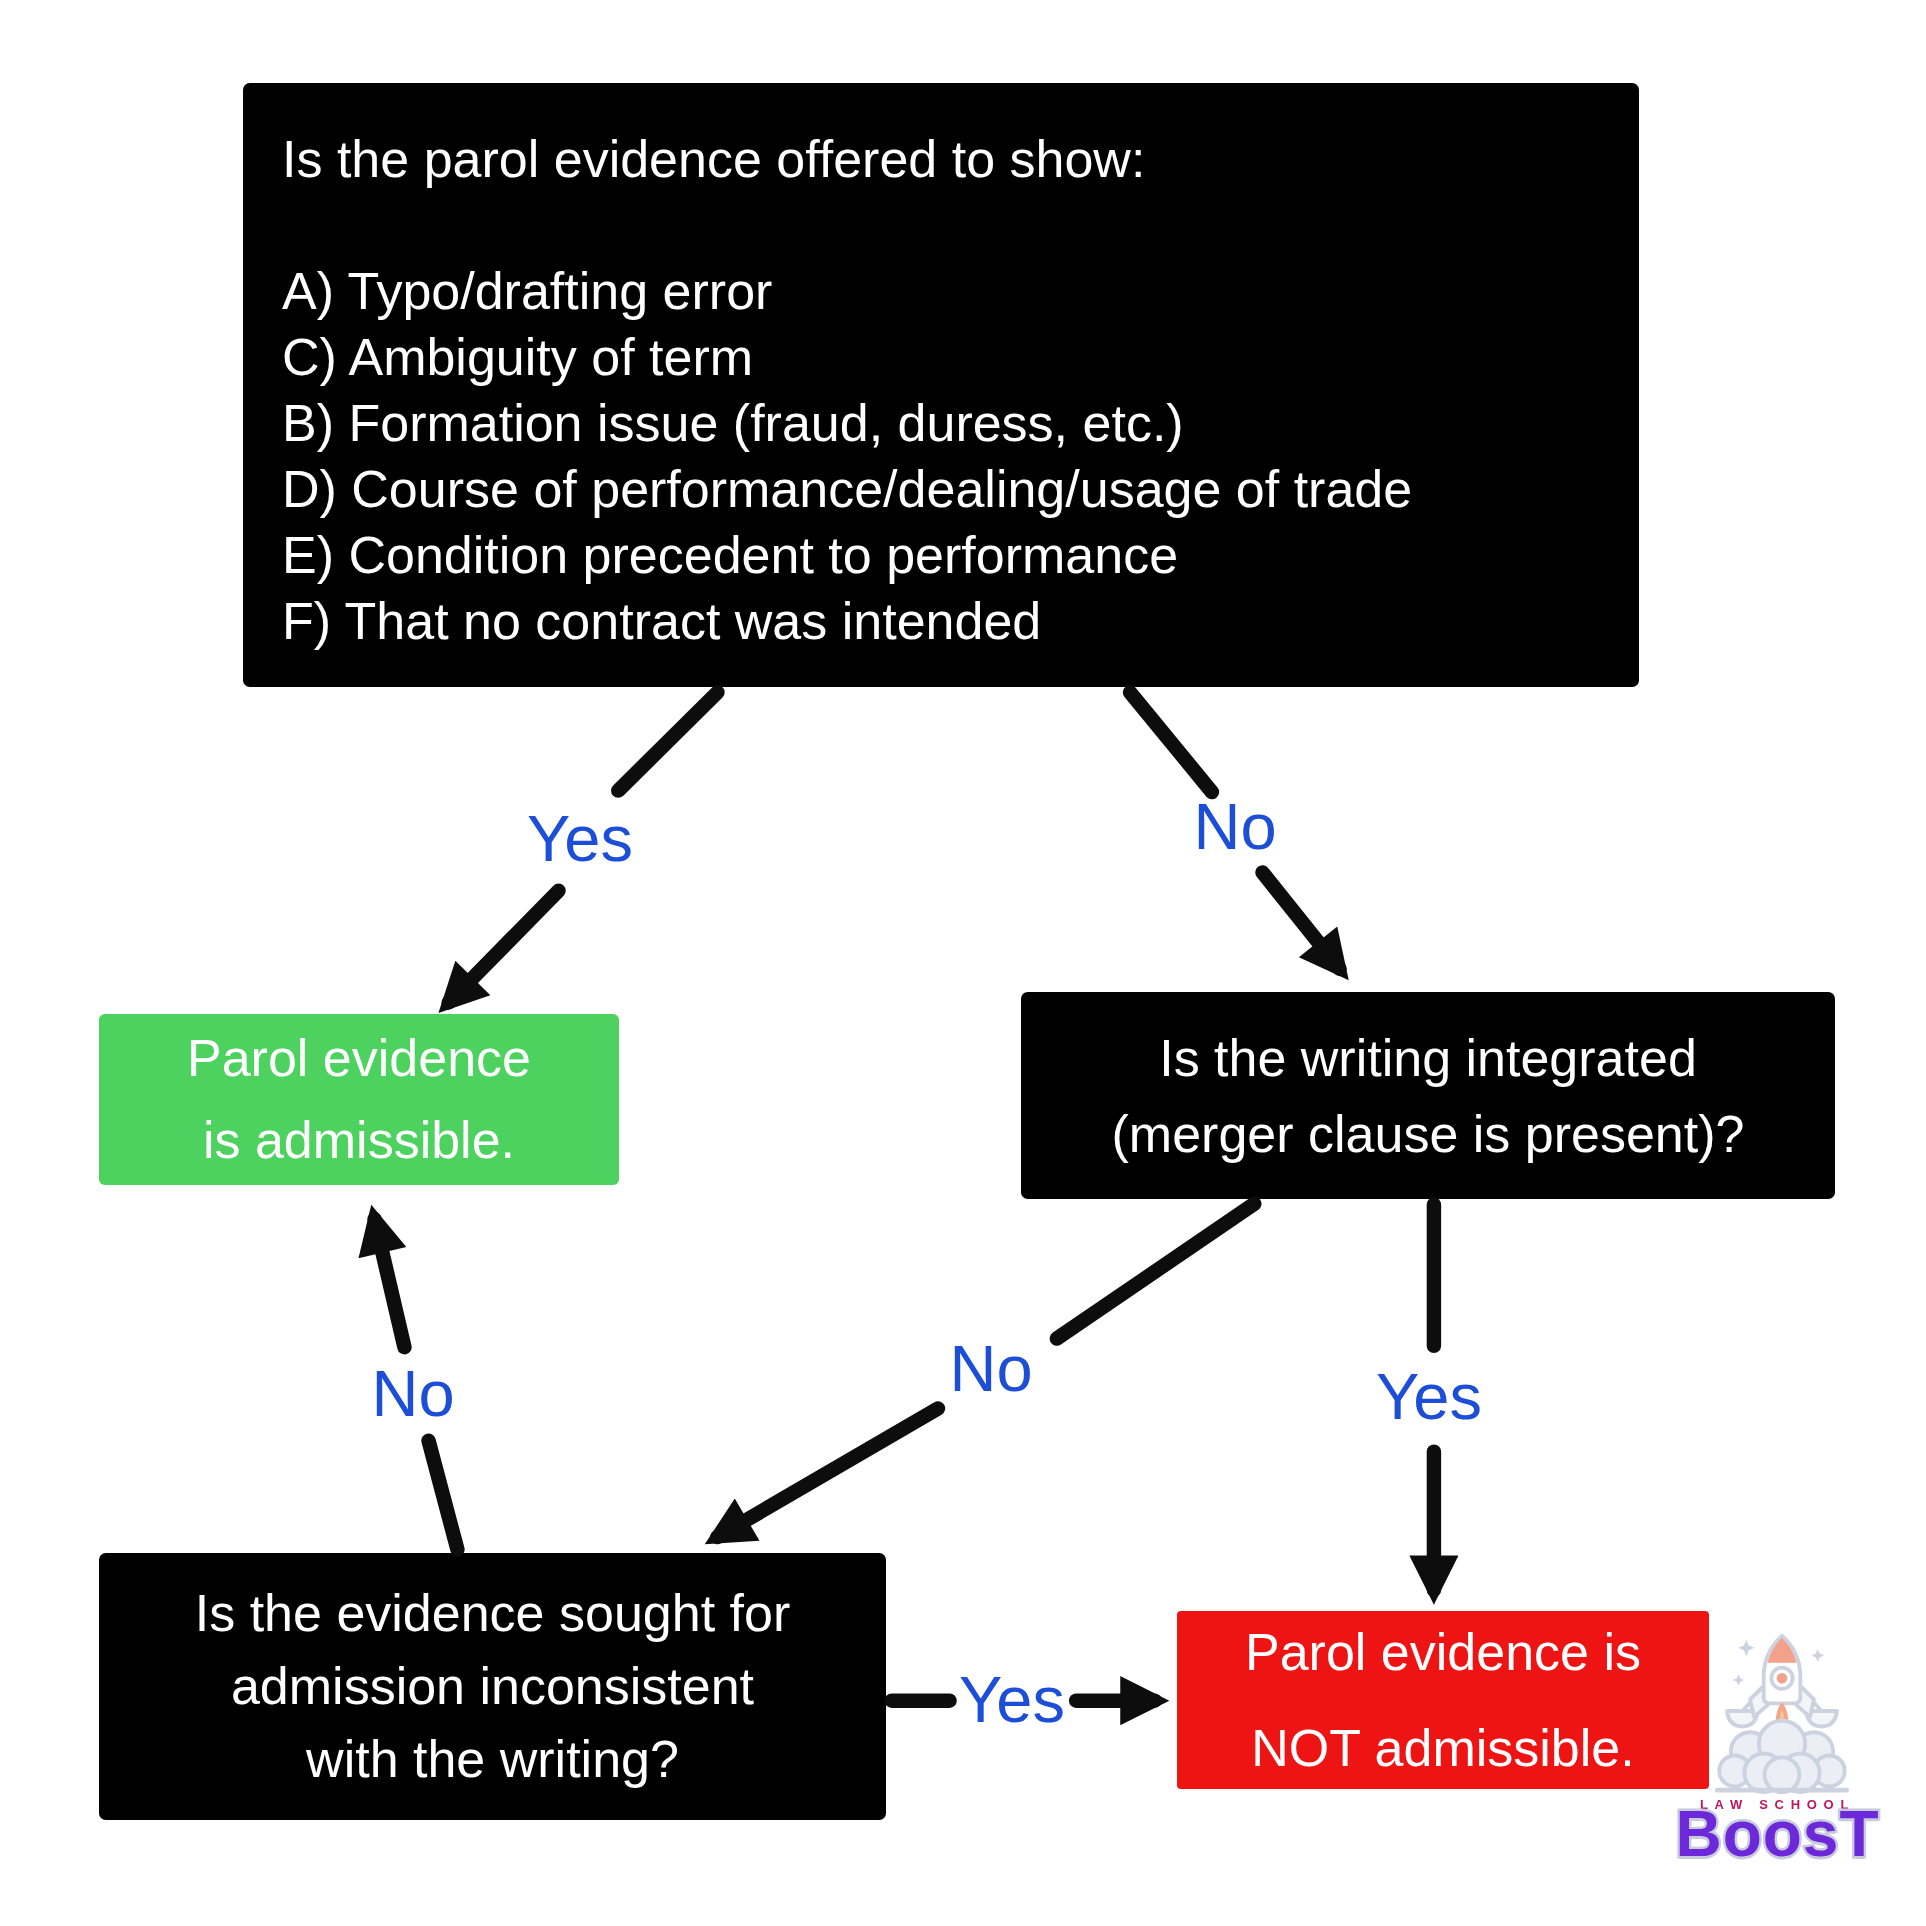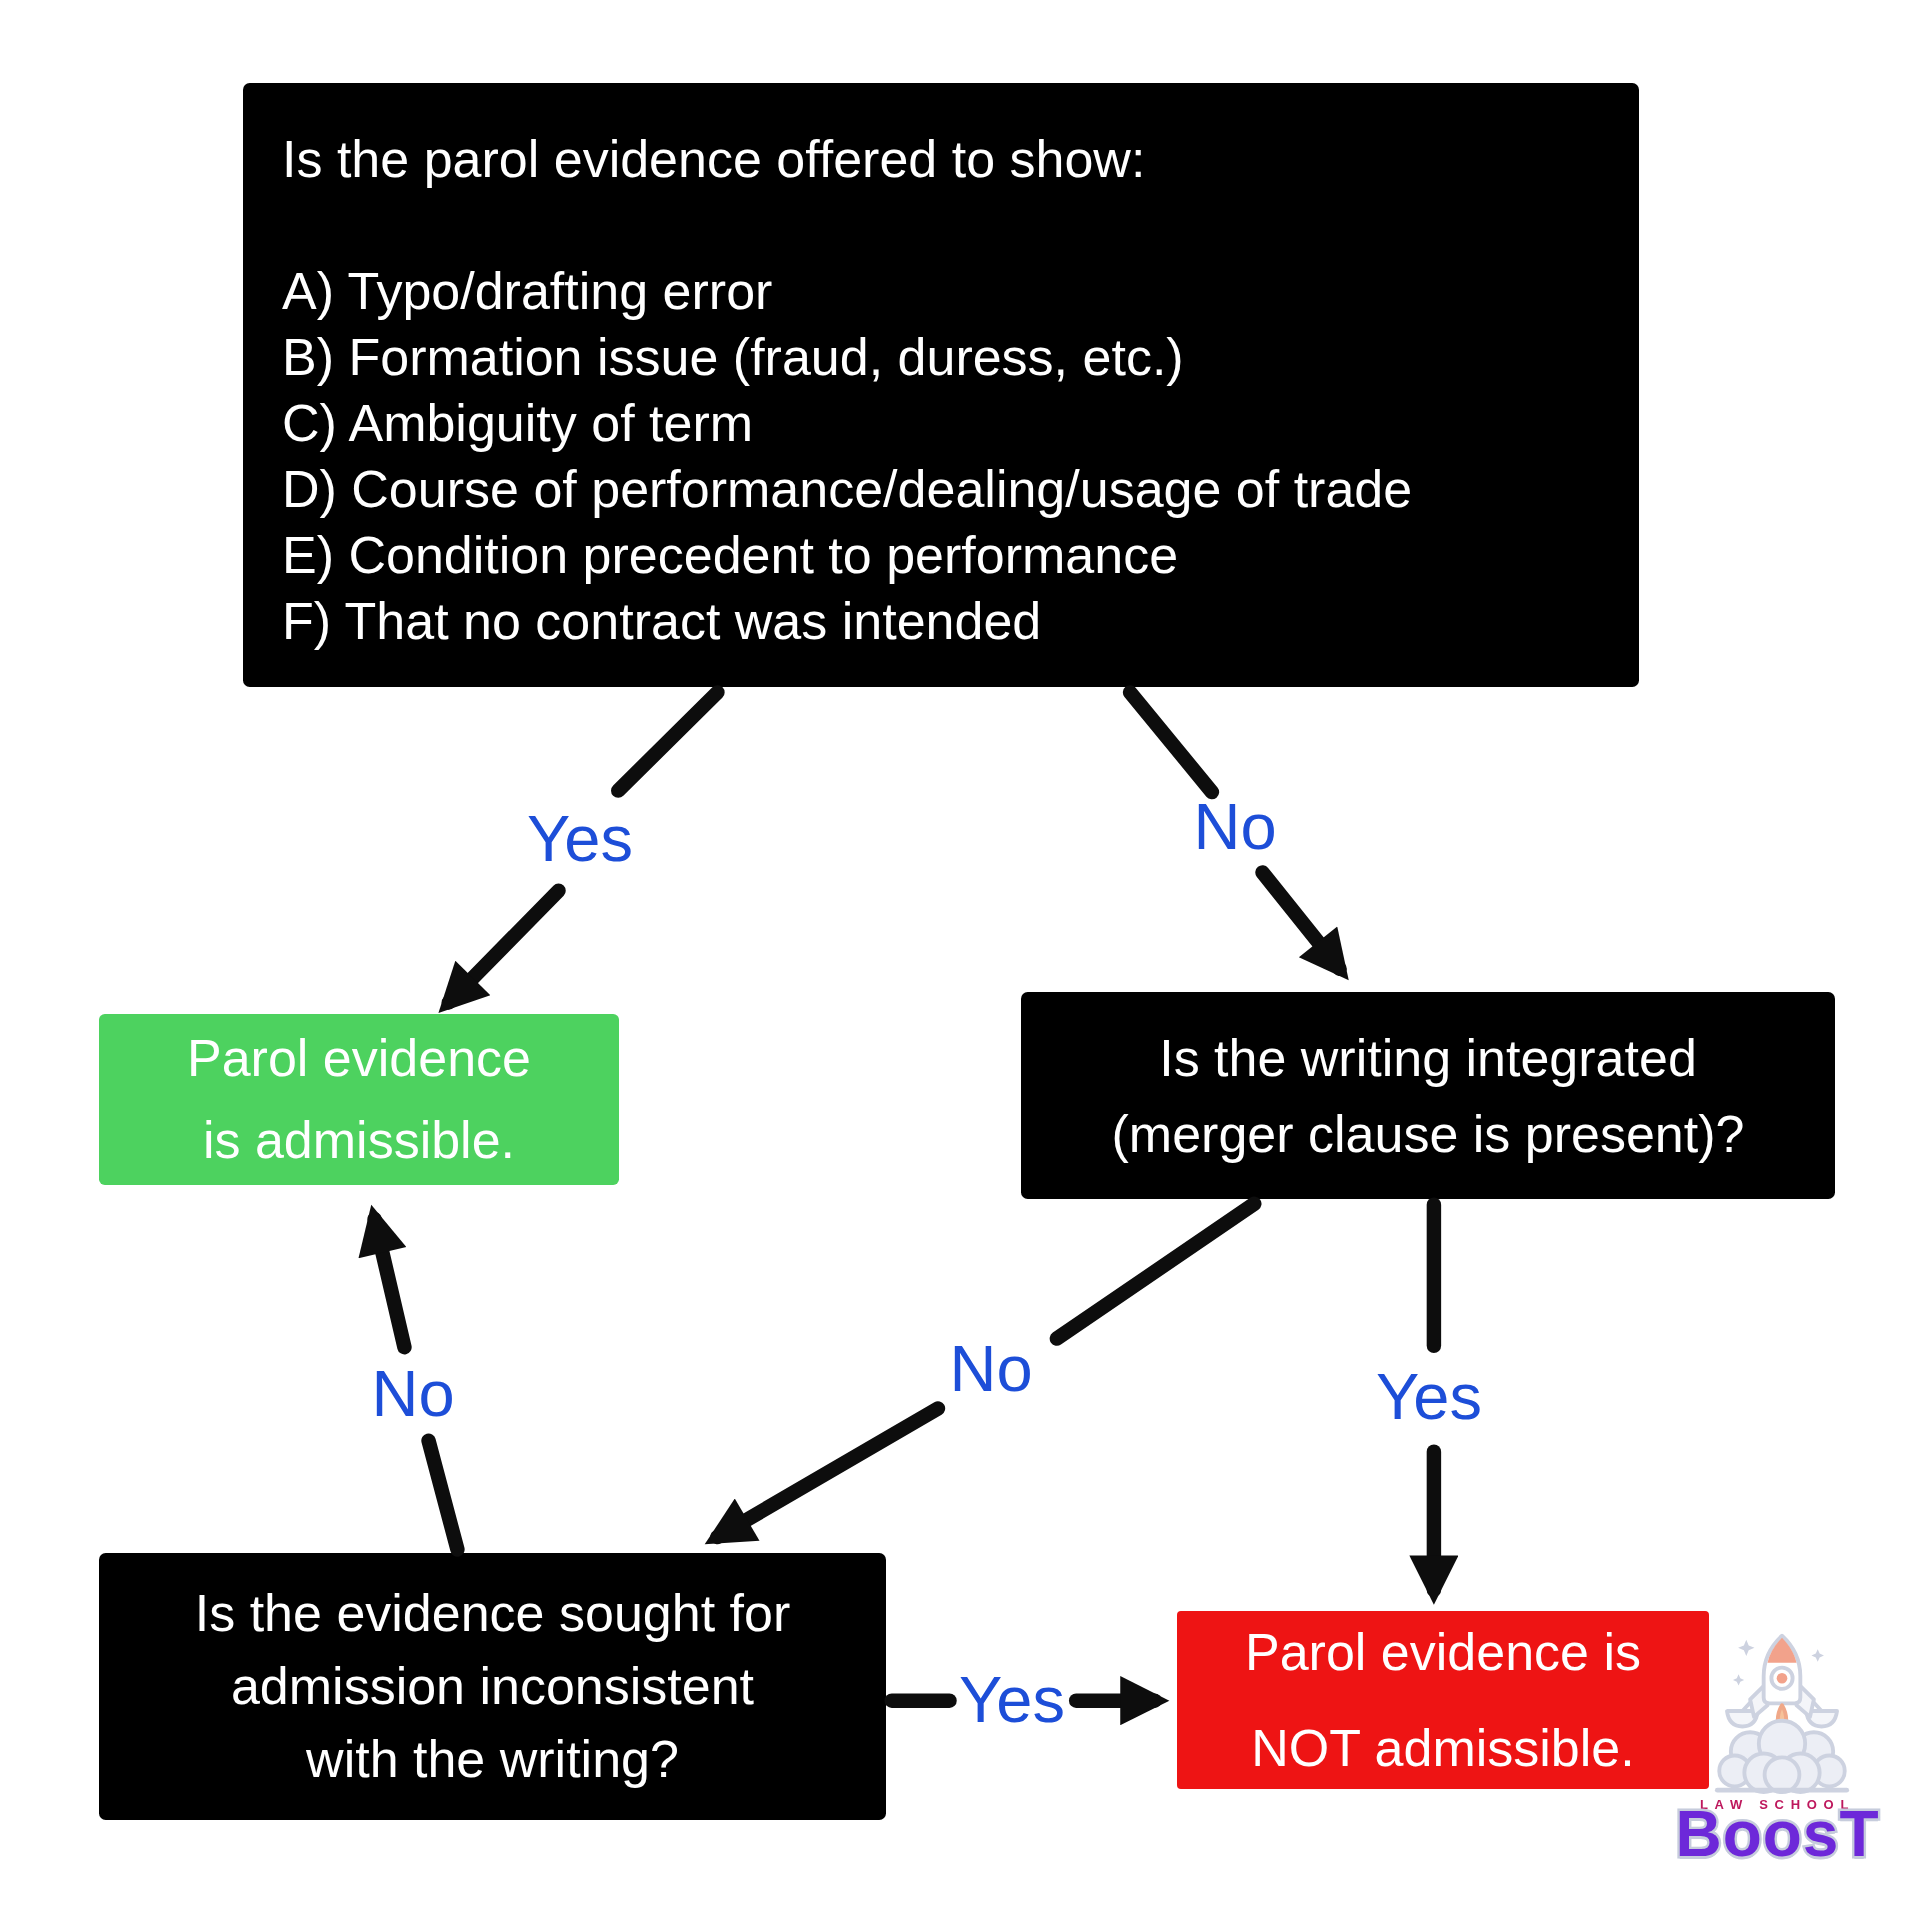--- a/index.html
+++ b/index.html
@@ -110,22 +110,22 @@
     text-shadow: 0 2.9px 0 #c6ccdc;
   }
 </style>
 </head>
 <body>
 
 <div class="node blue" id="root-question">
   <div class="line">Is the parol evidence offered to show:</div>
   <div class="spacer"></div>
   <div class="line">A) Typo/drafting error</div>
+  <div class="line">C) Ambiguity of term</div>
   <div class="line">B) Formation issue (fraud, duress, etc.)</div>
-  <div class="line">C) Ambiguity of term</div>
   <div class="line">D) Course of performance/dealing/usage of trade</div>
   <div class="line">E) Condition precedent to performance</div>
   <div class="line">F) That no contract was intended</div>
 </div>
 
 <div class="node green centered" id="node-admissible">
   <div>Parol evidence</div>
   <div>is admissible.</div>
 </div>
 

